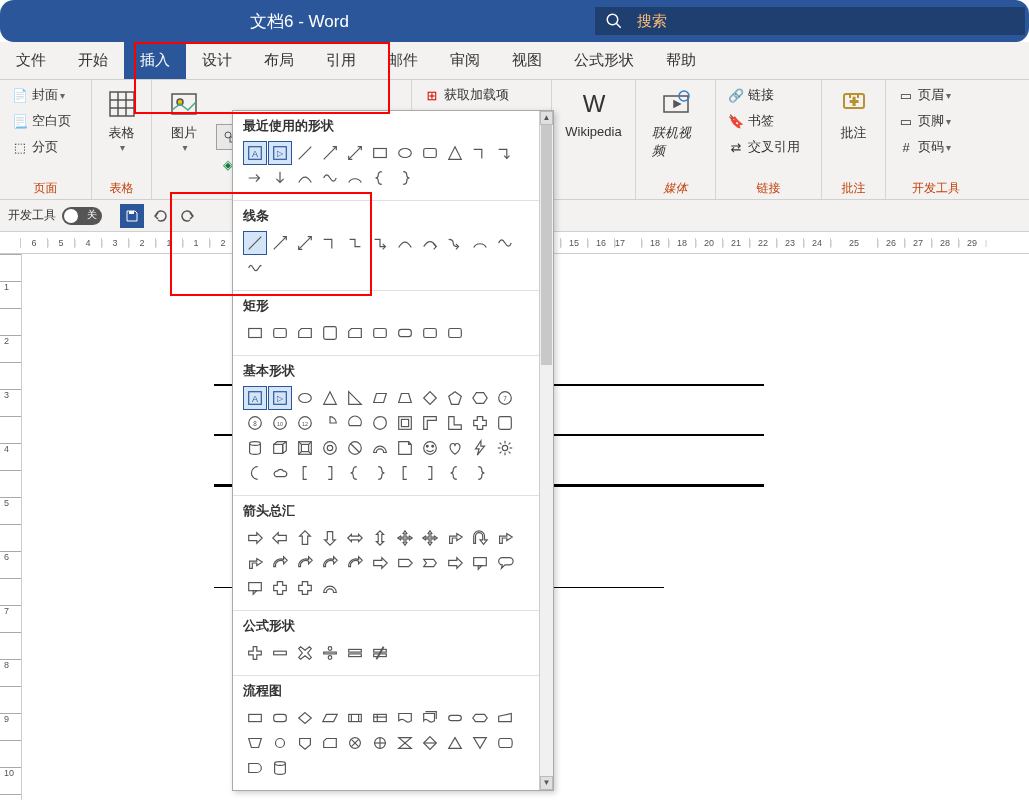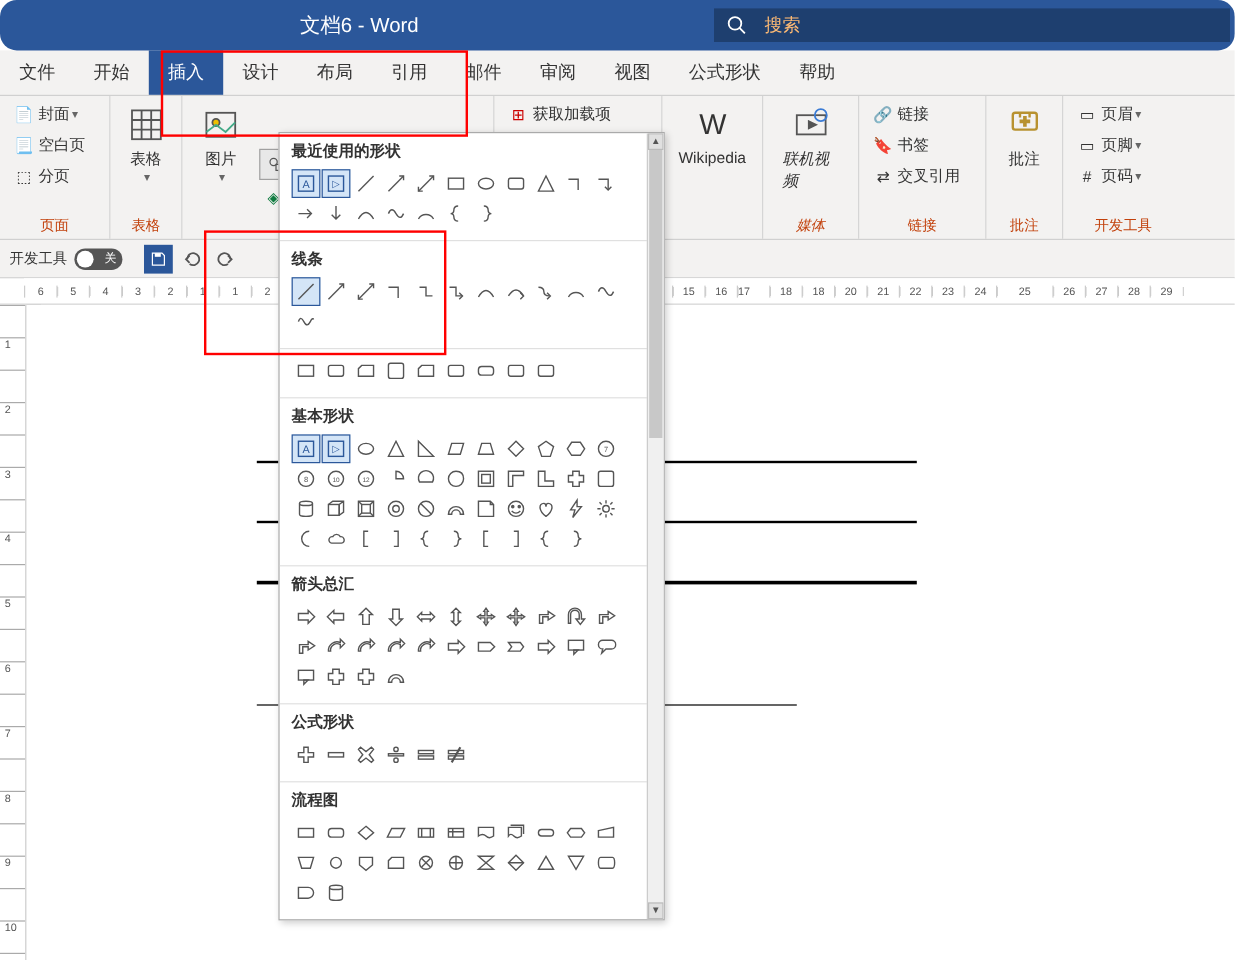--- a/index.html
+++ b/index.html
@@ -534,20 +534,21 @@
           </svg>
         </div>
         <div class="shape-cell">
           <svg viewBox="0 0 20 20" fill="none" stroke="#555" stroke-width="1.3">
             <path d="M3 10 Q5 4 8 10 Q11 16 14 10 Q16 6 17 8"></path>
           </svg>
         </div>
       </div>
   </div>
   <div class="shapes-section">
+    <div class="shapes-section-title">矩形</div>
     <div class="shapes-grid" id="grid-rect">
         <div class="shape-cell">
           <svg viewBox="0 0 20 20" fill="none" stroke="#555" stroke-width="1.3">
             <rect x="3" y="5" width="14" height="10"></rect>
           </svg>
         </div>
         <div class="shape-cell">
           <svg viewBox="0 0 20 20" fill="none" stroke="#555" stroke-width="1.3">
             <rect x="3" y="5" width="14" height="10" rx="2"></rect>
           </svg>

